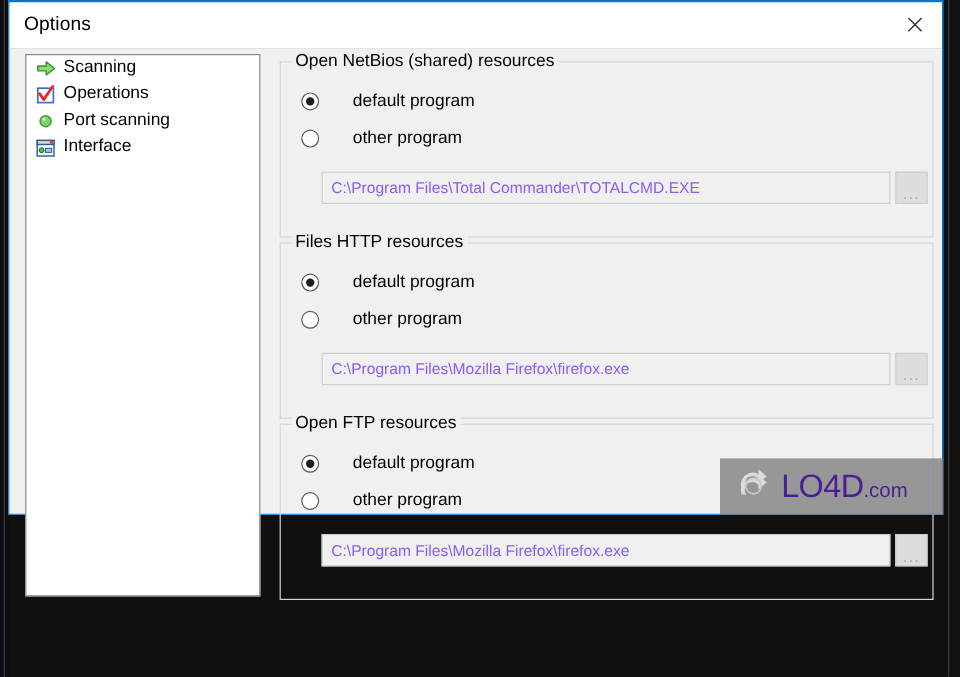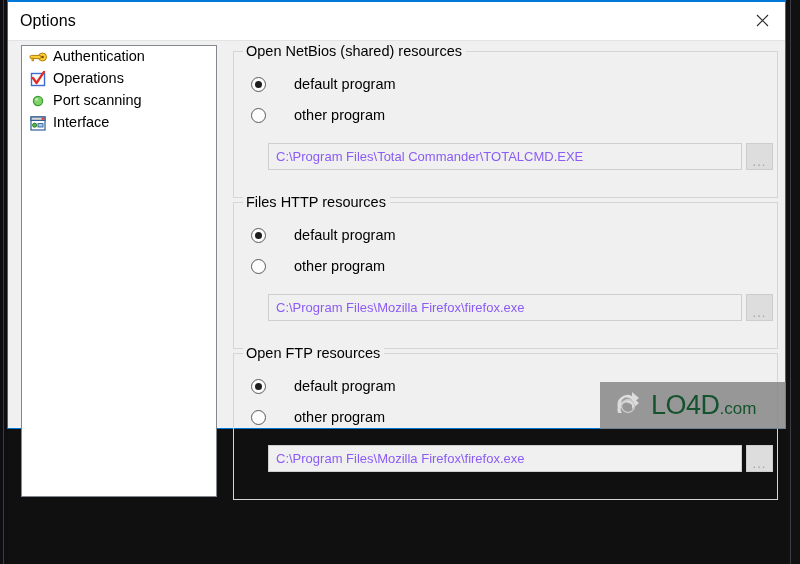--- a/index.html
+++ b/index.html
@@ -219,21 +219,21 @@
     width: 186px;
     height: 47px;
     background: rgba(130,130,130,0.82);
     display: flex;
     align-items: center;
     padding-left: 12px;
     box-sizing: border-box;
   }
   #watermark .wm-text {
     font-size: 27px;
-    color: #14532d;
+    color: #4c1d95;
     letter-spacing: -0.5px;
     line-height: 1;
   }
   #watermark .wm-text .dotcom {
     font-size: 17px;
     letter-spacing: 0px;
   }
   #wm-logo { margin-right: 5px; }
 </style>
 </head>
@@ -254,32 +254,29 @@
       <svg width="13" height="13" viewBox="0 0 13 13">
         <path d="M1 1 L12 12 M12 1 L1 12" stroke="#2b2b2b" stroke-width="1.1" fill="none"></path>
       </svg>
     </div>
   </div>
 
   <div id="client">
 
     <div id="nav-listbox">
 
-
       <div class="nav-item">
         <span class="nav-icon">
-          <svg width="18" height="12" viewBox="0 0 18 12">
-            <circle cx="13.5" cy="6" r="4" fill="#ffcc33" stroke="#b07f10" stroke-width="1"></circle>
-            <circle cx="13.5" cy="6" r="1.3" fill="#6b4a00"></circle>
-            <rect x="1" y="4.4" width="11" height="3.2" rx="1.4" fill="#ffcc33" stroke="#b07f10" stroke-width="1"></rect>
-            <rect x="3" y="7.2" width="1.6" height="2.6" fill="#ffcc33" stroke="#b07f10" stroke-width="0.8"></rect>
+          <svg width="17" height="14" viewBox="0 0 17 14">
+            <path d="M1.5 5 H8.5 V1.5 L15.5 7 L8.5 12.5 V9 H1.5 Z" fill="#8ed96a" stroke="#2f8f2f" stroke-width="1.1" stroke-linejoin="round"></path>
           </svg>
         </span>
-        <span class="nav-label">Authentication</span>
+        <span class="nav-label">Scanning</span>
       </div>
+
 
       <div class="nav-item">
         <span class="nav-icon">
           <svg width="16" height="16" viewBox="0 0 16 16">
             <rect x="1.5" y="2.5" width="13" height="12" fill="#ffffff" stroke="#3b6ed0" stroke-width="1.4"></rect>
             <path d="M3 7 L6.5 12 L14 0.8" stroke="#e02b23" stroke-width="2.3" fill="none" stroke-linecap="round" stroke-linejoin="round"></path>
           </svg>
         </span>
         <span class="nav-label">Operations</span>
       </div>

